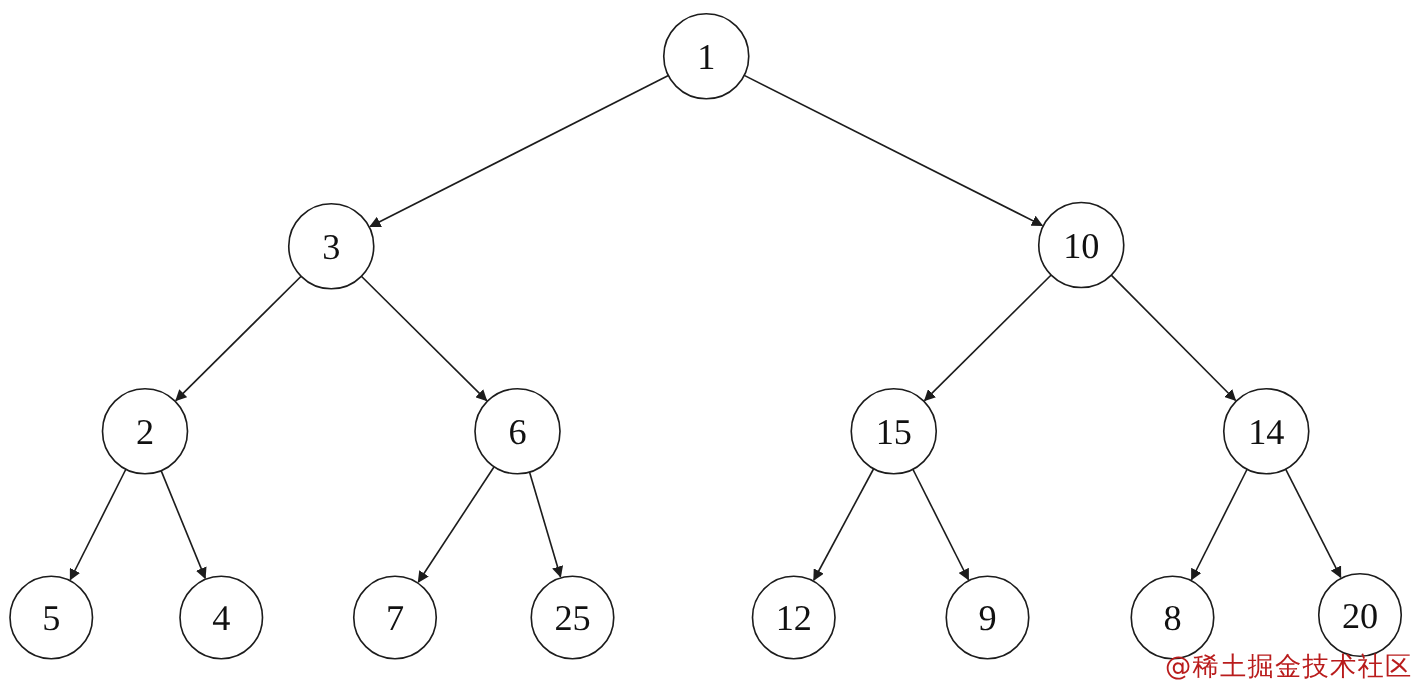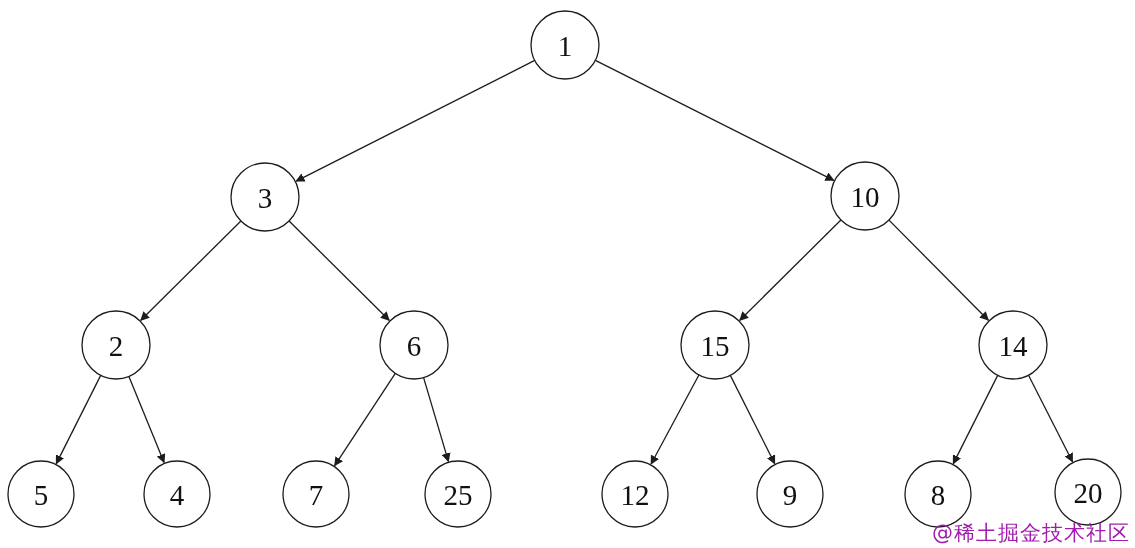--- a/index.html
+++ b/index.html
@@ -134,14 +134,14 @@
         <g>
           <circle cx="938" cy="494" r="33" class="node-circle"></circle>
           <text x="938" y="495" class="node-label">8</text>
         </g>
         <g>
           <circle cx="1088" cy="492" r="33" class="node-circle"></circle>
           <text x="1088" y="493" class="node-label">20</text>
         </g>
       </g>
   </svg>
-  <div class="watermark" style="color: #a21caf;">@稀土掘金技术社区</div>
+  <div class="watermark" style="color: #b91c1c;">@稀土掘金技术社区</div>
 </div>
 
 </body></html>

